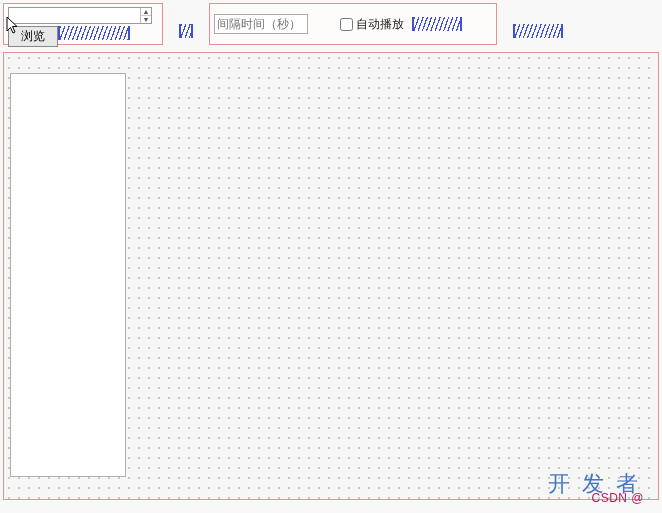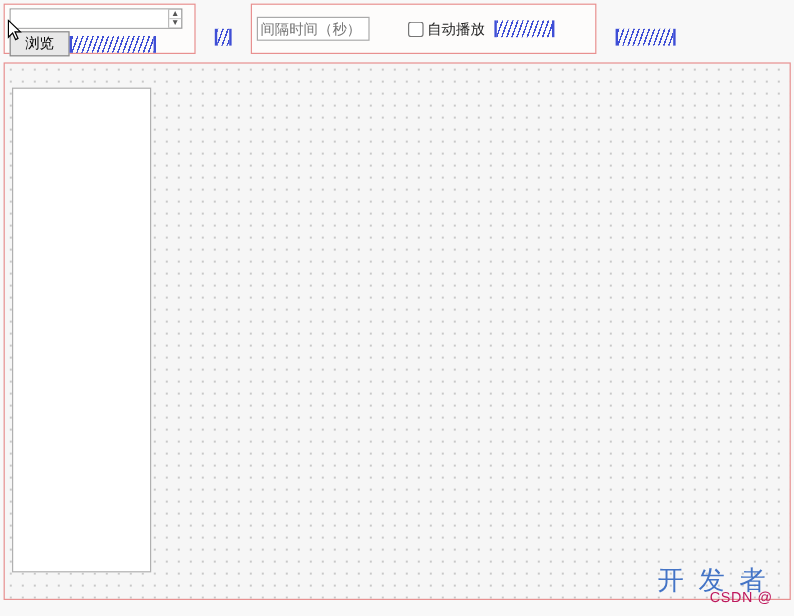--- a/index.html
+++ b/index.html
@@ -169,21 +169,21 @@
 .wm-bot { font-size: 22px; letter-spacing: 1px; }
 .wm-csdn {
   position: absolute;
   right: 18px;
   bottom: 8px;
   font-size: 12px;
   color: #be185d;
   letter-spacing: 0.5px;
 }
 
-.left-row2 { display:flex; align-items:center; gap:0; }
+.left-row2 { display:flex; gap:0; }
 </style>
 </head>
 <body>
 
 <div class="top-row">
   <div class="panel panel-left">
     <div class="spinner-field">
       <input type="text" value="" style="">
       <div class="spin-btns">
         <span>▲</span>

